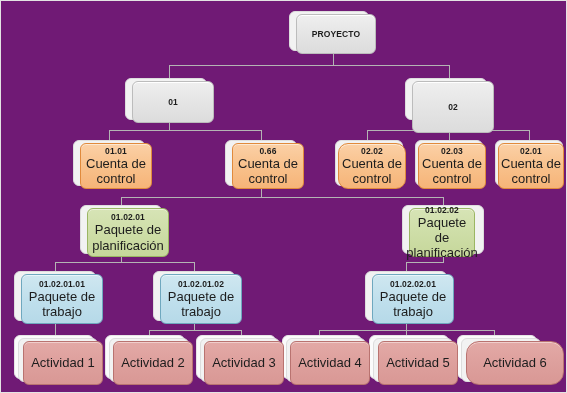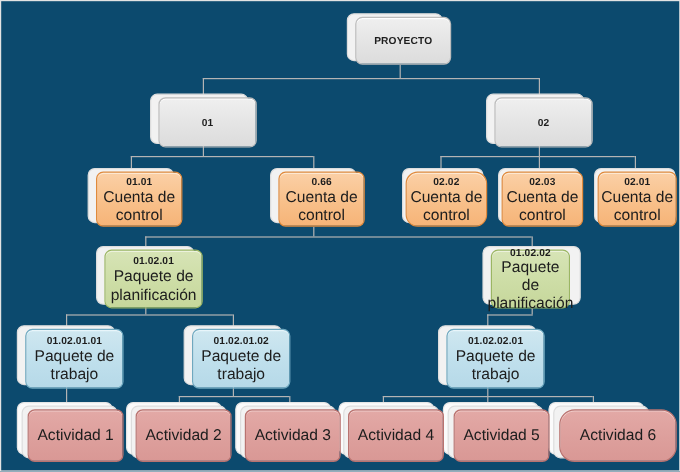--- a/index.html
+++ b/index.html
@@ -5,21 +5,21 @@
   html,body{margin:0;padding:0;}
   body{
     width:567px;height:393px;
     background:#ffffff;
     font-family:"Liberation Sans", sans-serif;
     overflow:hidden;
   }
   #canvas{
     position:relative;
     width:567px;height:393px;
-    background:#0c4a6e;
+    background:#701a75;
     border:1px solid #e3e3e3;
     box-sizing:border-box;
   }
 
   
   .ln{position:absolute;background:#b4b4b4;}
   .ln.h{height:1px;}
   .ln.v{width:1px;}
 
   
@@ -136,21 +136,21 @@
   <div class="node grey proj" style="left:295px;top:13px;width:80px;height:40px;">
     <span class="code">PROYECTO</span>
   </div>
 
   <div class="stack" style="left:124px;top:77px;width:82px;height:42px;"></div>
   <div class="node grey" style="left:131px;top:80px;width:82px;height:42px;align-items:center;">
     <span class="code">01</span>
   </div>
 
   <div class="stack" style="left:404px;top:77px;width:82px;height:42px;"></div>
-  <div class="node grey" style="left:411px;top:80px;width:82px;height:42px;">
+  <div class="node grey" style="left:411px;top:80px;width:82px;height:52px;">
     <span class="code">02</span>
   </div>
 
   <div class="stack" style="left:72px;top:139px;width:72px;height:46px;"></div>
   <div class="node orange" style="left:79px;top:142px;width:72px;height:46px;">
     <span class="code">01.01</span>
     <span class="desc">Cuenta de</span>
     <span class="desc">control</span>
   </div>
 

